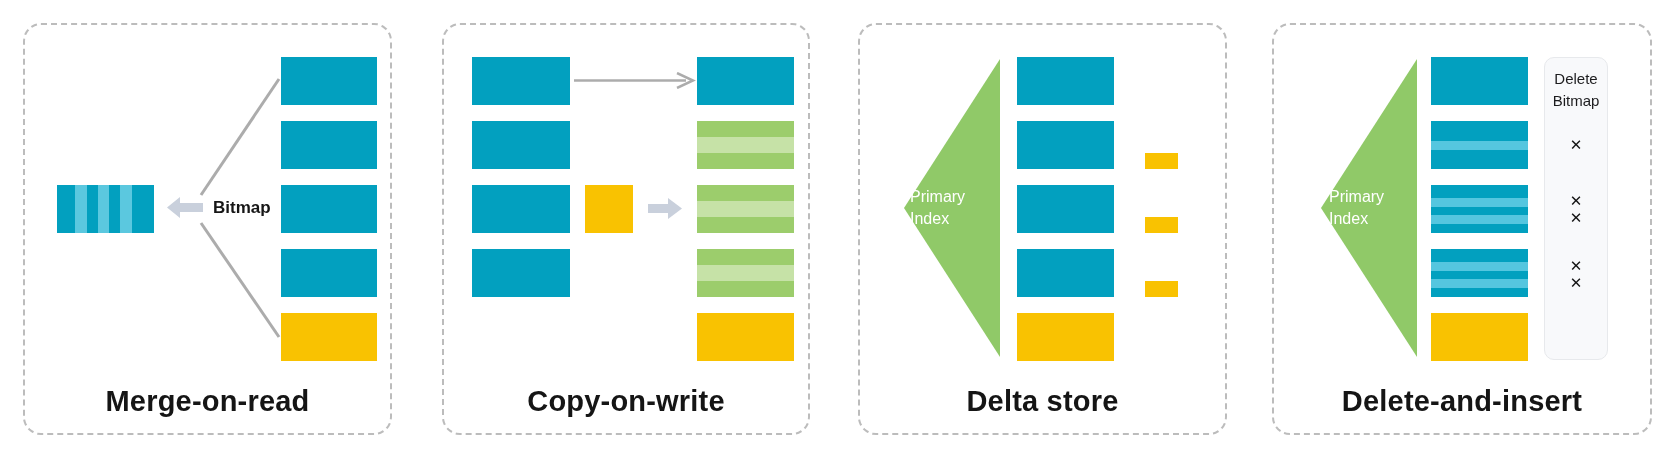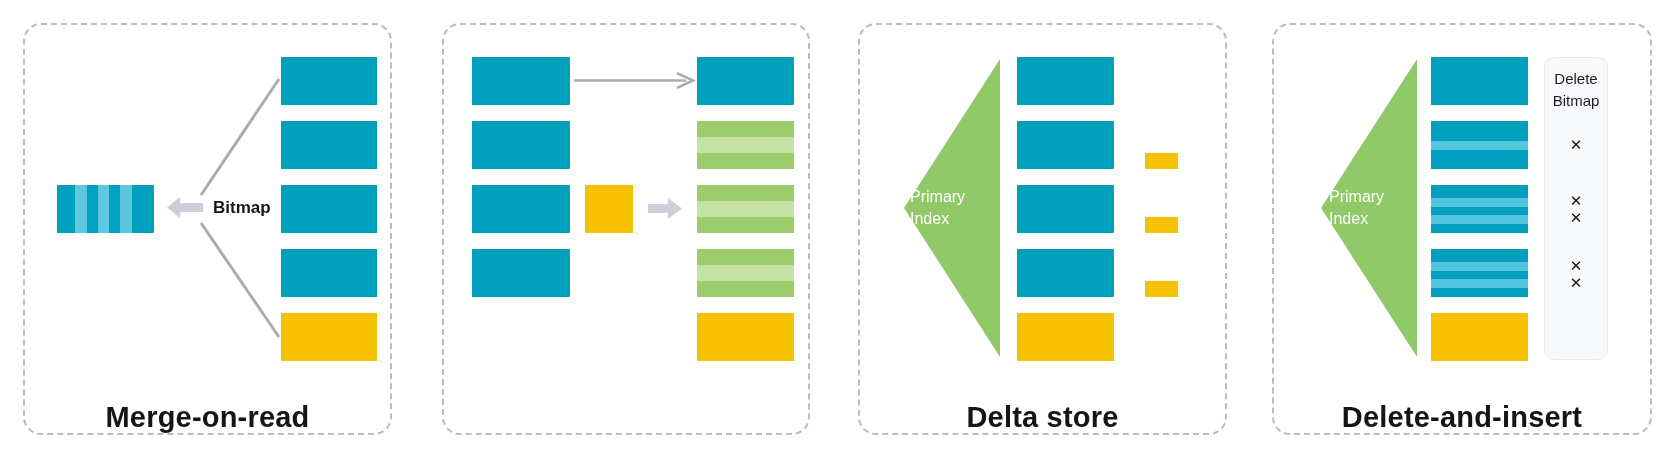--- a/index.html
+++ b/index.html
@@ -3,21 +3,21 @@
 <meta charset="utf-8">
 <style>
   html,body{margin:0;padding:0;background:#ffffff;}
   body{font-family:"Liberation Sans","DejaVu Sans",sans-serif;}
   .canvas{position:relative;width:1677px;height:465px;background:#ffffff;overflow:hidden;}
   .panel{position:absolute;top:23px;height:408px;border:2px dashed #bcbcbc;border-radius:18px;background:#ffffff;}
   .p1{left:23px;width:365px;}
   .p2{left:442px;width:364px;}
   .p3{left:858px;width:365px;}
   .p4{left:1272px;width:376px;}
-  .title{position:absolute;left:0;right:0;top:360px;margin:16px;text-align:center;
+  .title{position:absolute;left:0;right:0;top:360px;margin:0;text-align:center;
          font-size:29px;font-weight:700;color:#151515;letter-spacing:0.2px;line-height:32px;}
   .rect{position:absolute;width:97px;height:48px;}
   .teal{background:#02A0BF;}
   .yellow{background:#F9C201;}
   .vstripe{background:linear-gradient(90deg,#02A0BF 0 18px,#5BC8DF 18px 30px,#02A0BF 30px 41px,#5BC8DF 41px 52px,#02A0BF 52px 63px,#5BC8DF 63px 75px,#02A0BF 75px);}
   .gstripe{background:linear-gradient(180deg,#9CCD6C 0 16px,#C6E2A7 16px 32px,#9CCD6C 32px);}
   .tstripe1{background:linear-gradient(180deg,#02A0BF 0 20px,#55C6DF 20px 29px,#02A0BF 29px);}
   .tstripe2{background:linear-gradient(180deg,#02A0BF 0 13px,#55C6DF 13px 22px,#02A0BF 22px 30px,#55C6DF 30px 39px,#02A0BF 39px);}
   .abs{position:absolute;}
   .merge-label{position:absolute;left:188px;top:172px;height:21px;line-height:21px;
@@ -68,20 +68,21 @@
     </svg>
     <div class="rect yellow" style="left:141px;top:160px;width:48px"></div>
     <svg class="abs" style="left:204px;top:173px" width="34" height="21">
       <polygon points="0,6 20,6 20,0 34,10.5 20,21 20,15 0,15" fill="#C9D0DC"></polygon>
     </svg>
     <div class="rect teal" style="left:253px;top:32px"></div>
     <div class="rect gstripe" style="left:253px;top:96px"></div>
     <div class="rect gstripe" style="left:253px;top:160px"></div>
     <div class="rect gstripe" style="left:253px;top:224px"></div>
     <div class="rect yellow" style="left:253px;top:288px"></div>
+    <h2 class="title">Copy-on-write</h2>
   </section>
 
   <section class="panel p3">
     <svg class="abs" style="left:0;top:0" width="365" height="408">
       <polygon points="140,34 44,183 140,332" fill="#90C968"></polygon>
     </svg>
     <div class="idx-label" style="left:50px">
       <div>Primary</div>
       <div>Index</div>
     </div>

